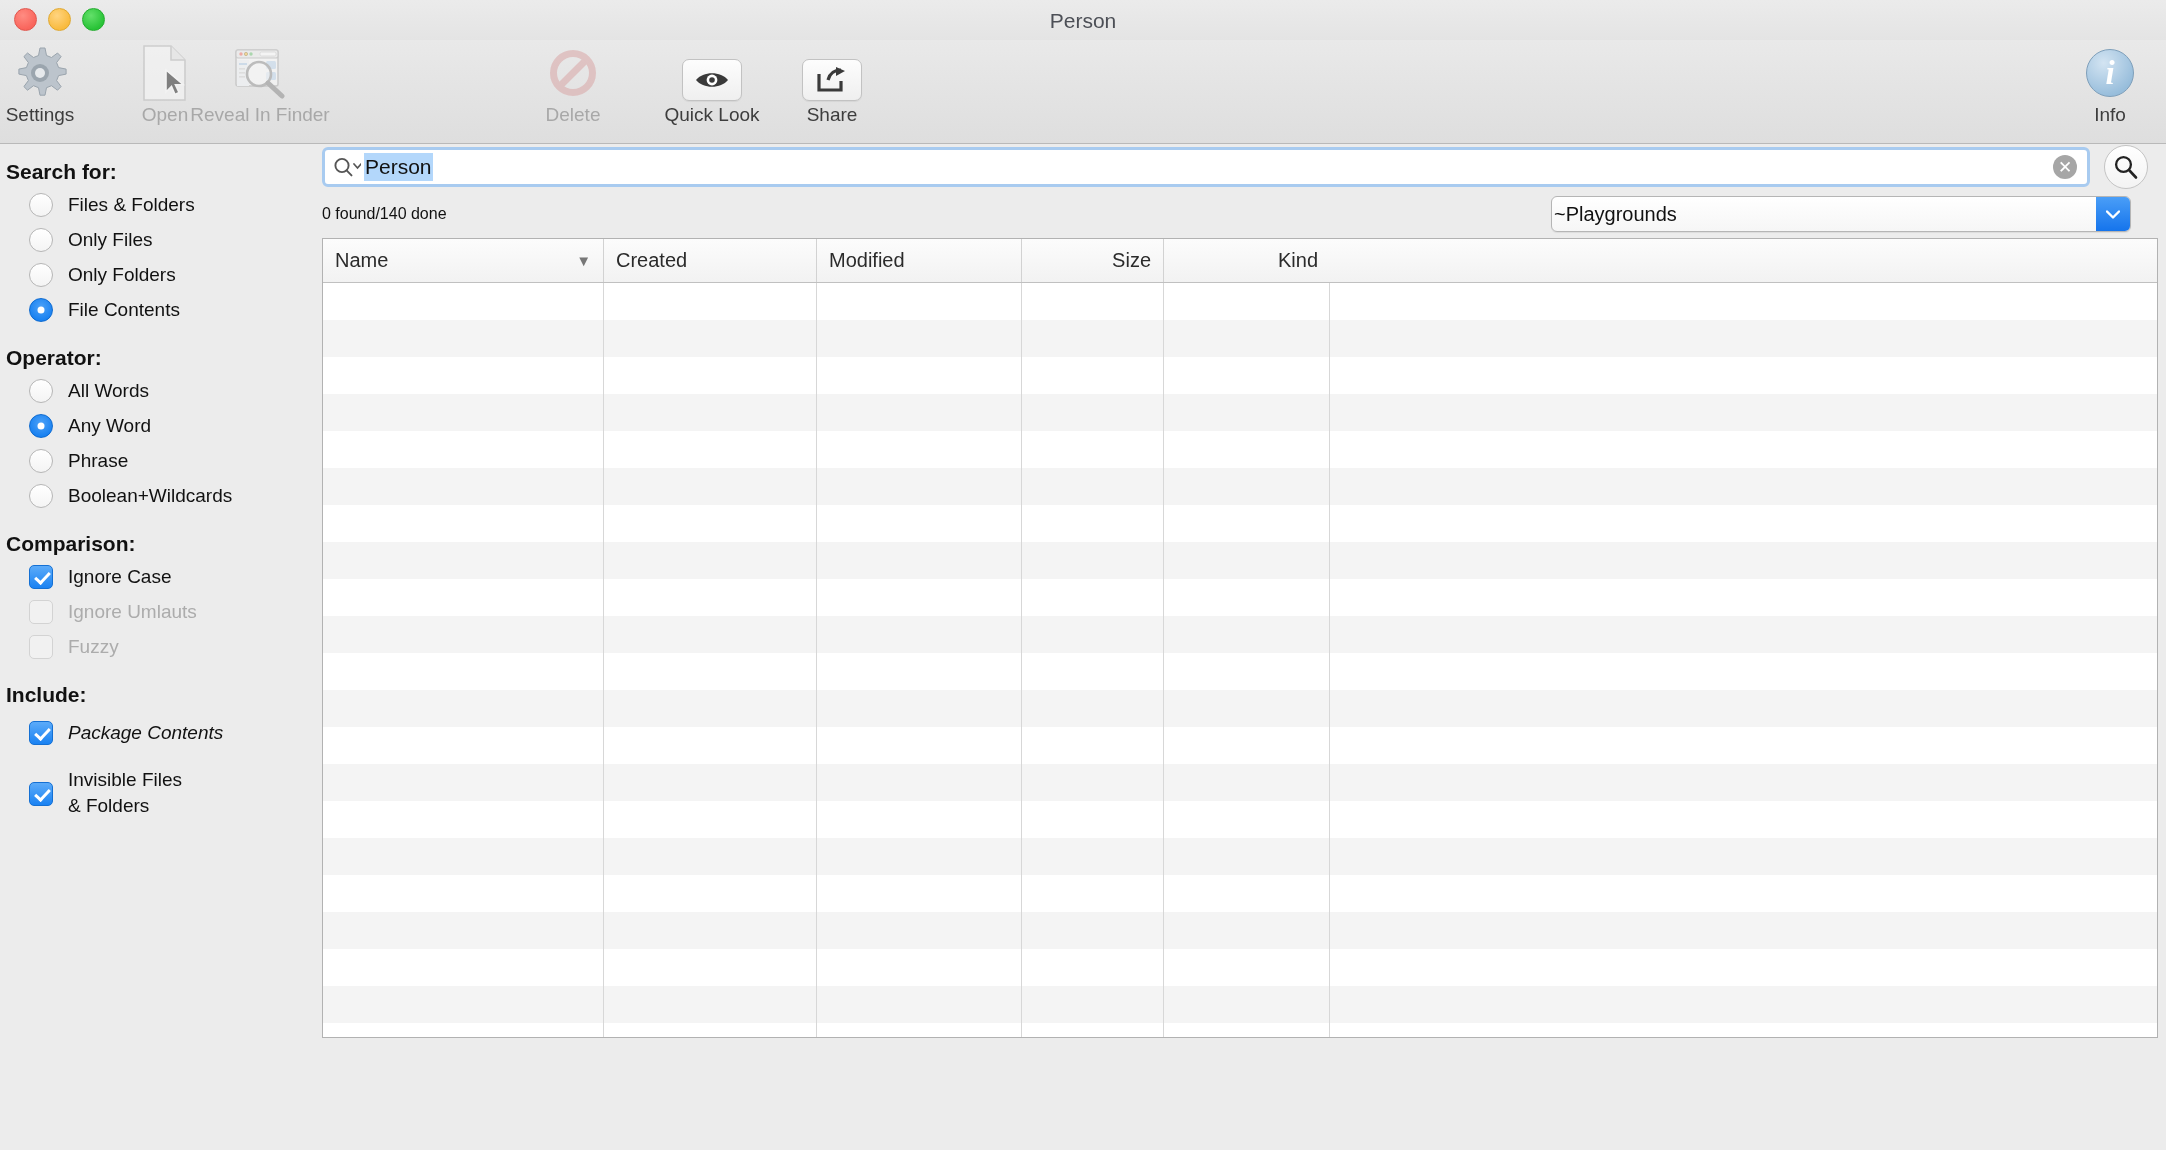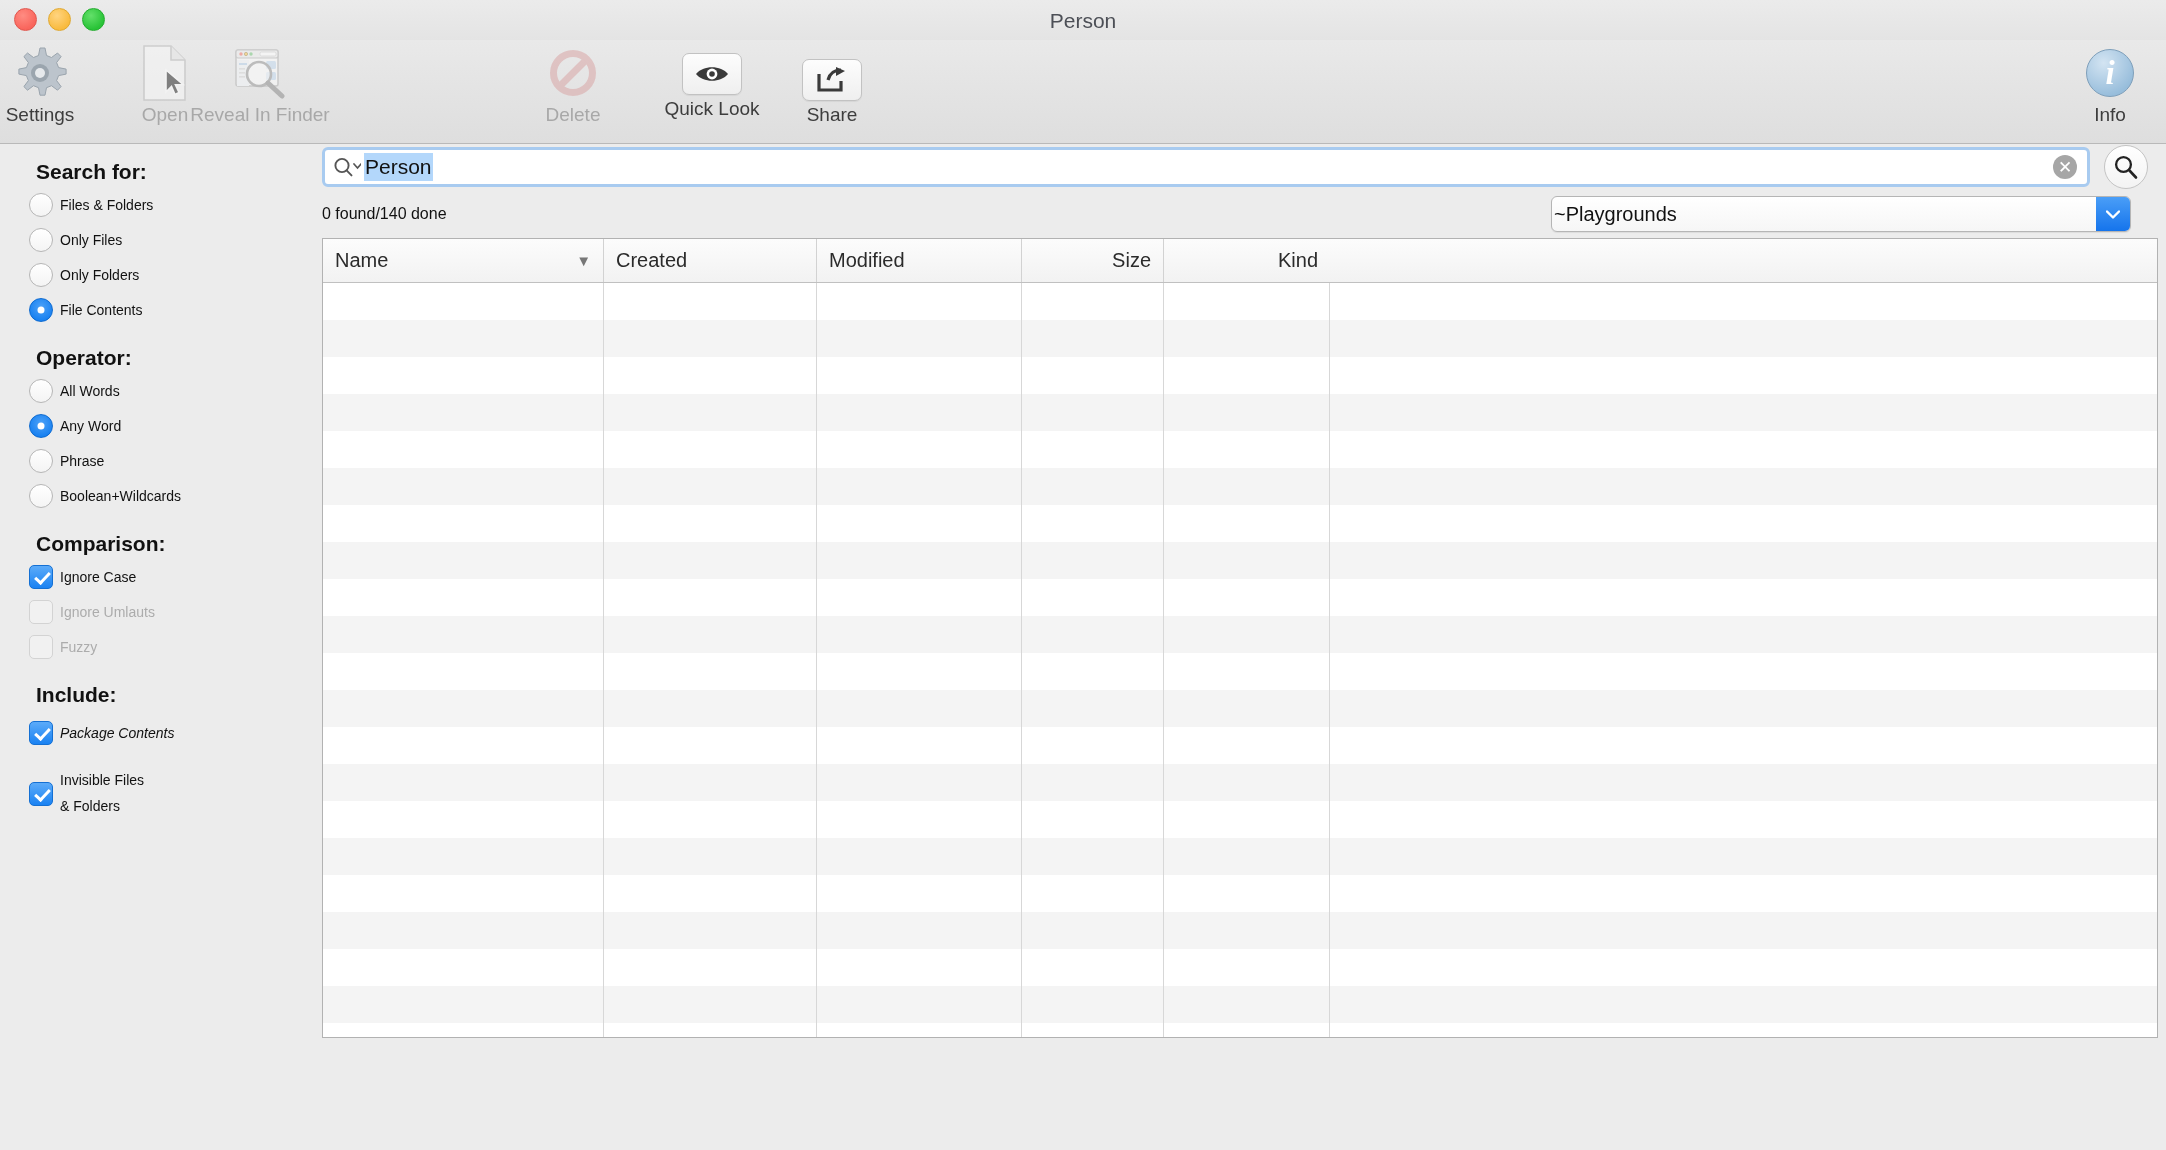--- a/index.html
+++ b/index.html
@@ -148,32 +148,32 @@
     width: 322px;
     flex: 0 0 322px;
     background: #ececec;
     padding: 0;
     box-sizing: border-box;
   }
   .group-title {
     font-size: 21px;
     font-weight: bold;
     color: #111;
-    padding-left: 36px;
+    padding-left: 6px;
   }
   .opt-row {
     display: flex;
     align-items: flex-start;
     padding-left: 29px;
     margin-top: 7px;
   }
   .opt-label {
-    font-size: 14px;
+    font-size: 19px;
     color: #111;
-    margin-left: 7px;
+    margin-left: 15px;
     line-height: 28px;
   }
   .opt-row.disabled .opt-label { color: #acacac; }
 
   .radio {
     width: 24px; height: 24px;
     border-radius: 50%;
     background: linear-gradient(to bottom, #ffffff, #f4f4f4);
     border: 1px solid #b6b6b6;
     box-sizing: border-box;
@@ -449,21 +449,21 @@
     <div class="tb-label">Reveal In Finder</div>
   </div>
 
   <div class="tb-item disabled" style="left:498px;">
     <div class="tb-icon">
       <div class="prohibit"></div>
     </div>
     <div class="tb-label">Delete</div>
   </div>
 
-  <div class="tb-item" style="left:637px;top:12px;">
+  <div class="tb-item" style="left:637px;top:18px;">
     <div class="tb-icon" style="height:44px;">
       <div class="sq-btn">
         <svg width="34" height="22" viewBox="0 0 34 22">
           <path d="M1 11 C8 2, 26 2, 33 11 C26 20, 8 20, 1 11 Z" fill="#3a3a3a"></path>
           <circle cx="17" cy="11" r="5.4" fill="#ffffff"></circle>
           <circle cx="17" cy="11" r="2.8" fill="#3a3a3a"></circle>
         </svg>
       </div>
     </div>
     <div class="tb-label">Quick Look</div>

